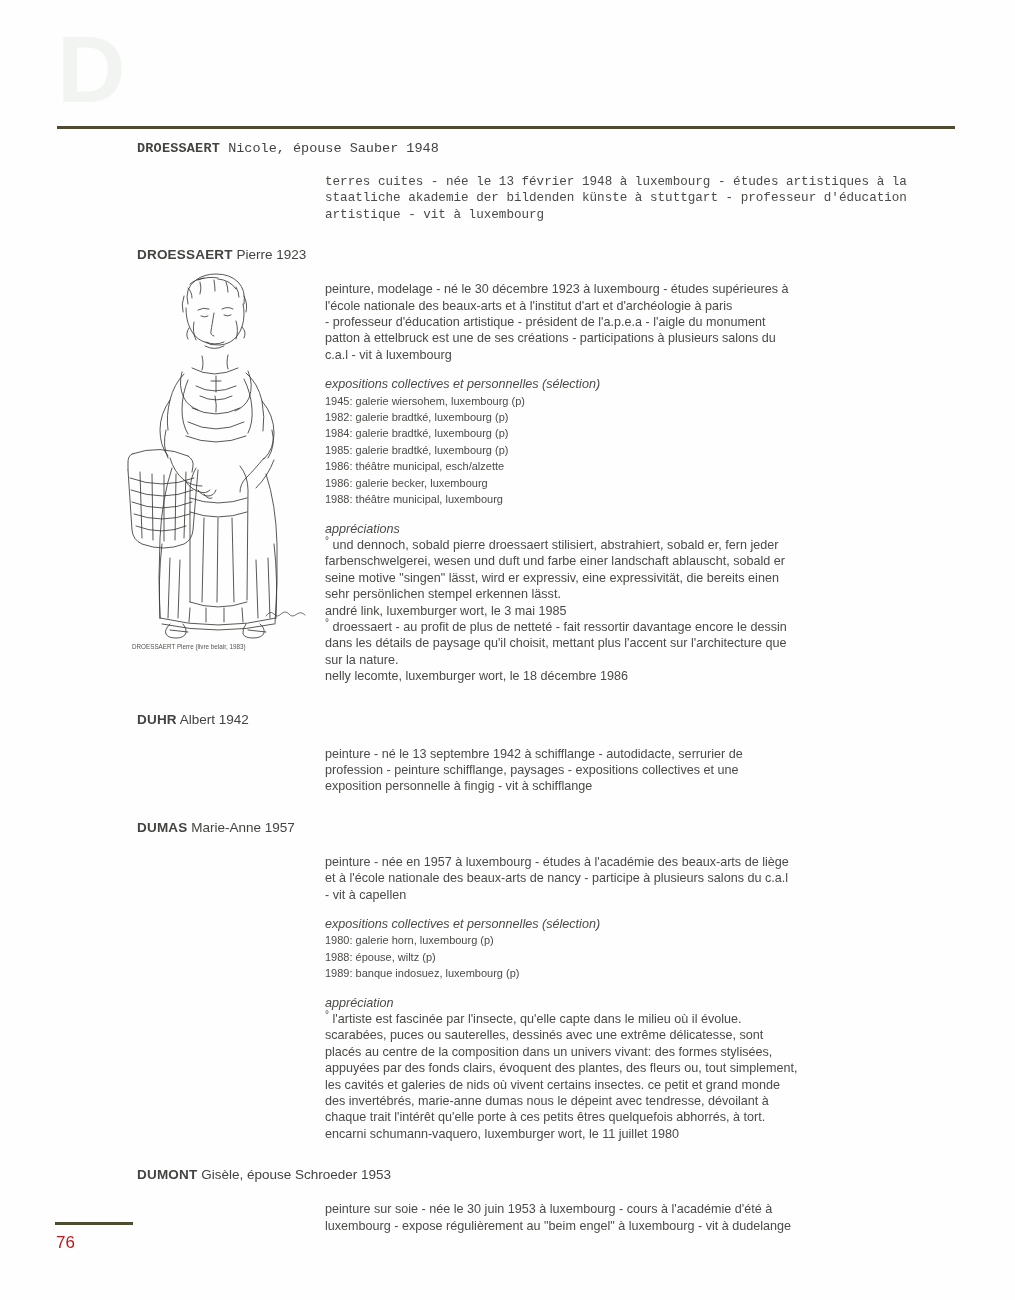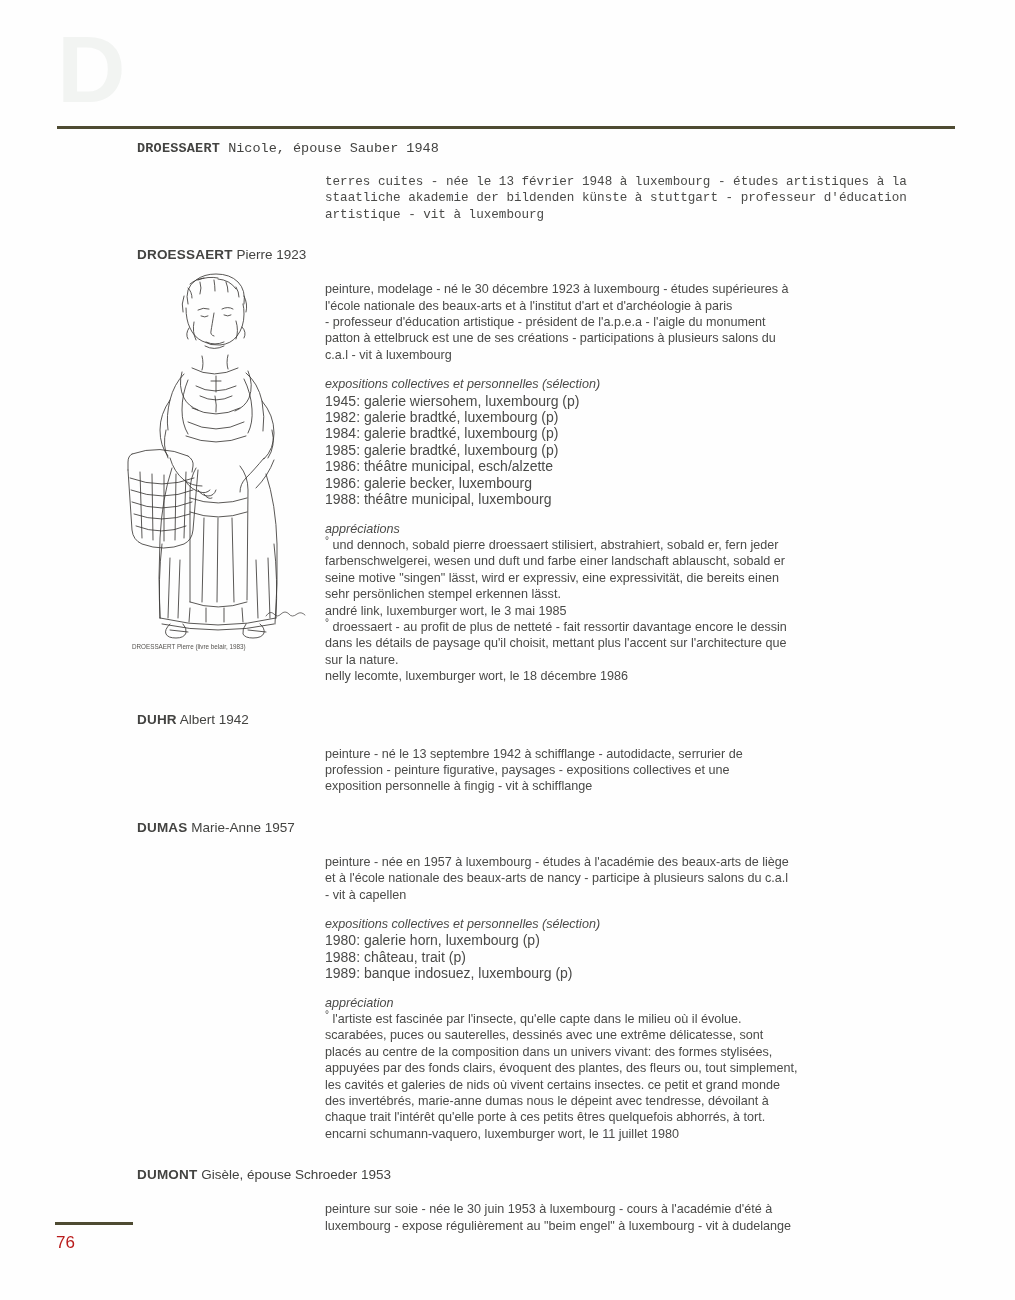--- a/index.html
+++ b/index.html
@@ -89,21 +89,21 @@
   }
 
   .subhead {
     font-style: italic;
     font-size: 12.6px;
     line-height: 16.4px;
     color: #4a4a48;
   }
 
   .list-line {
-    font-size: 14px;
+    font-size: 11px;
     line-height: 16.4px;
     white-space: nowrap;
   }
 
   .quote-mark {
     font-size: 10px;
     vertical-align: super;
     line-height: 0;
   }
 
@@ -300,21 +300,21 @@
     <div class="block-gap" style="height:26px;"></div>
 
     <div class="entry">
       <div class="entry-head">
         <span class="surname">DUHR</span>
         <span class="given">Albert 1942</span>
       </div>
       <div class="block-gap" style="height:18px;"></div>
       <div class="entry-body">
         <div class="para">peinture - né le 13 septembre 1942 à schifflange - autodidacte, serrurier de</div>
-        <div class="para">profession - peinture figurative, paysages - expositions collectives et une</div>
+        <div class="para">profession - peinture schifflange, paysages - expositions collectives et une</div>
         <div class="para">exposition personnelle à fingig - vit à schifflange</div>
       </div>
     </div>
 
     <div class="block-gap" style="height:24px;"></div>
 
     <div class="entry">
       <div class="entry-head">
         <span class="surname">DUMAS</span>
         <span class="given">Marie-Anne 1957</span>
@@ -322,21 +322,21 @@
       <div class="block-gap" style="height:18px;"></div>
       <div class="entry-body">
         <div class="para">peinture - née en 1957 à luxembourg - études à l'académie des beaux-arts de liège</div>
         <div class="para">et à l'école nationale des beaux-arts de nancy - participe à plusieurs salons du c.a.l</div>
         <div class="para">- vit à capellen</div>
 
         <div class="block-gap"></div>
 
         <div class="subhead">expositions collectives et personnelles (sélection)</div>
         <div class="list-line">1980: galerie horn, luxembourg (p)</div>
-        <div class="list-line">1988: château, trait (p)</div>
+        <div class="list-line">1988: épouse, wiltz (p)</div>
         <div class="list-line">1989: banque indosuez, luxembourg (p)</div>
 
         <div class="block-gap"></div>
 
         <div class="subhead">appréciation</div>
         <div>
           <div class="para"><span class="quote-mark">°</span> <span>l'artiste est fascinée par l'insecte, qu'elle capte dans le milieu où il évolue.</span></div>
           <div class="para">scarabées, puces ou sauterelles, dessinés avec une extrême délicatesse, sont</div>
           <div class="para">placés au centre de la composition dans un univers vivant: des formes stylisées,</div>
           <div class="para">appuyées par des fonds clairs, évoquent des plantes, des fleurs ou, tout simplement,</div>

